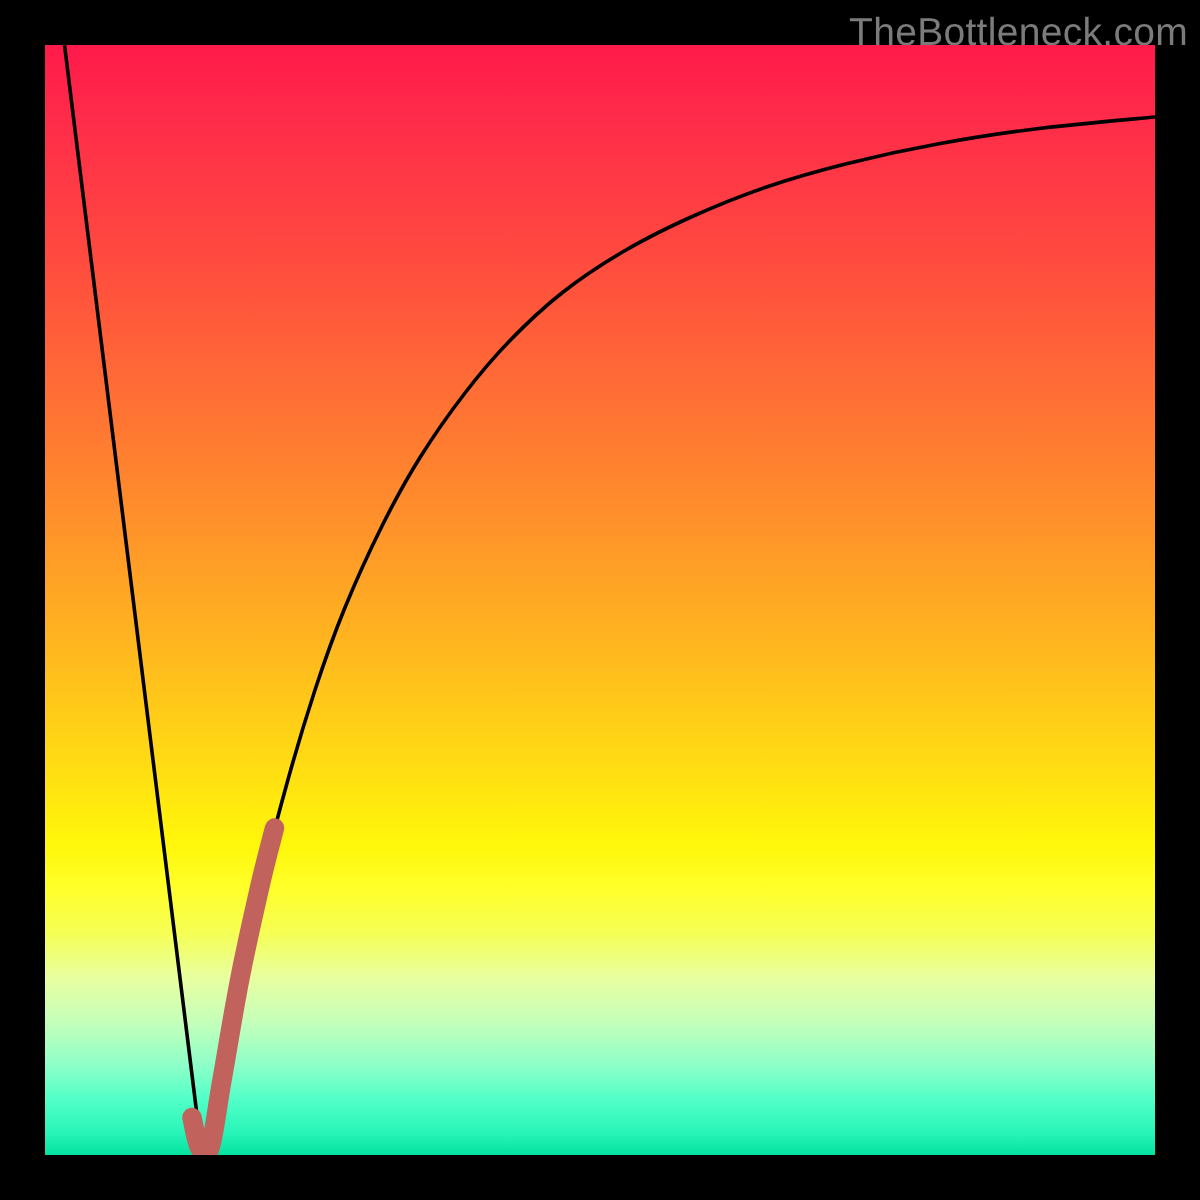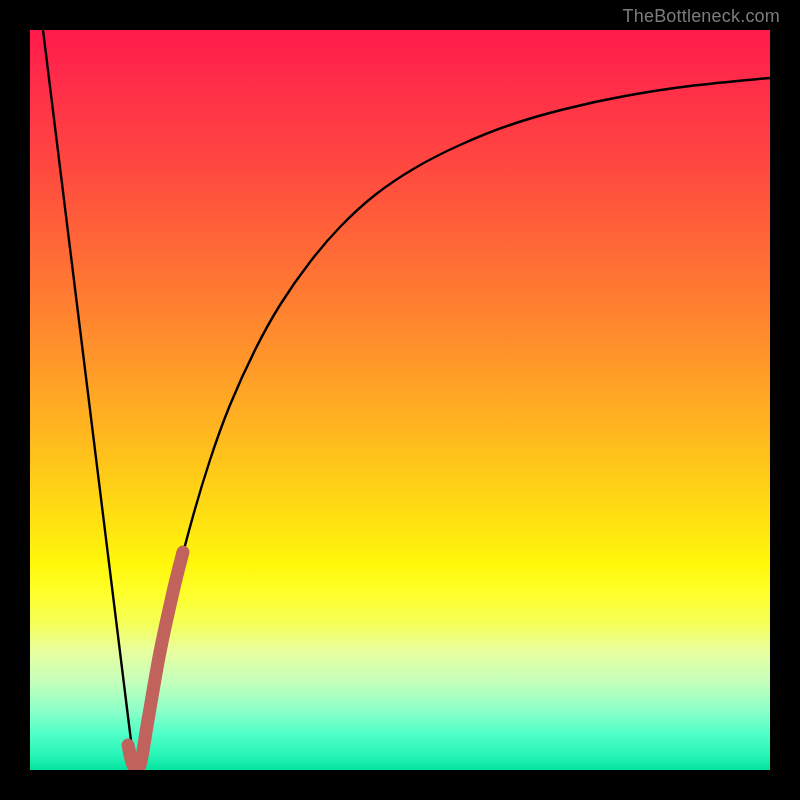--- a/index.html
+++ b/index.html
@@ -42,23 +42,23 @@
   }
   svg.curve-layer {
     position: absolute;
     inset: 0;
     width: 100%;
     height: 100%;
   }
   .watermark {
     position: absolute;
     top: 6px;
-    right: 20px;
+    right: 8px;
     font-family: Arial, Helvetica, sans-serif;
-    font-size: 18px;
+    font-size: 26px;
     color: #7b7b7b;
     font-weight: 500;
     letter-spacing: 0.2px;
     user-select: none;
   }
 </style>
 </head>
 <body>
 
 <div class="watermark">TheBottleneck.com</div>

